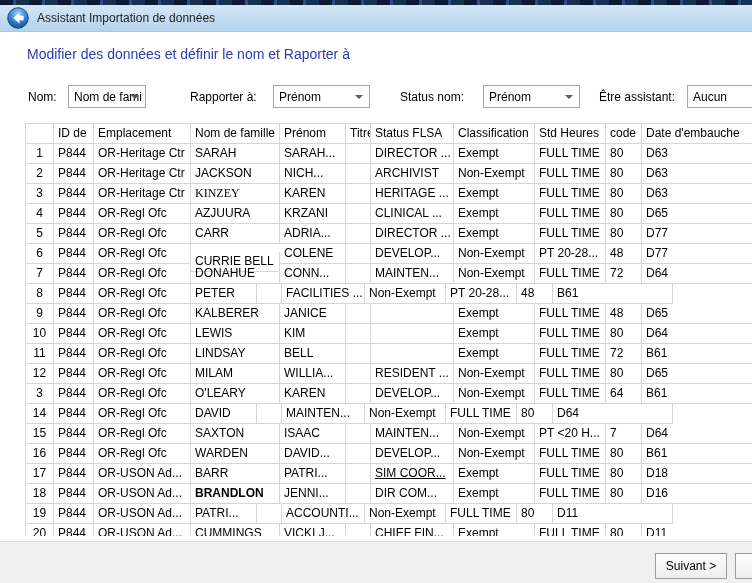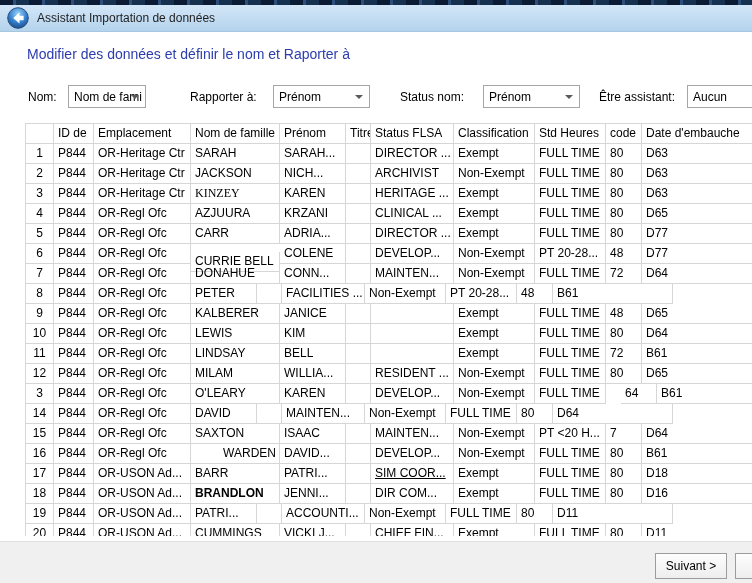--- a/index.html
+++ b/index.html
@@ -300,21 +300,21 @@
     <div class="grid-row">
       <div class="grid-cell rownum" style="width: 28px;">3</div>
       <div class="grid-cell" style="width: 40px;">P844</div>
       <div class="grid-cell" style="width: 97px;">OR-Regl Ofc</div>
       <div class="grid-cell" style="width: 89px;">O'LEARY</div>
       <div class="grid-cell" style="width: 66px;">KAREN</div>
       <div class="grid-cell" style="width: 25px;"></div>
       <div class="grid-cell" style="width: 83px;">DEVELOP...</div>
       <div class="grid-cell" style="width: 81px;">Non-Exempt</div>
       <div class="grid-cell" style="width: 71px;">FULL TIME</div>
-      <div class="grid-cell" style="width: 36px; margin-left: 15px;">64</div>
+      <div class="grid-cell" style="width: 36px;">64</div>
       <div class="grid-cell" style="width: 120px;">B61</div>
     </div>
     <div class="grid-row">
       <div class="grid-cell rownum" style="width: 28px;">14</div>
       <div class="grid-cell" style="width: 40px;">P844</div>
       <div class="grid-cell" style="width: 97px;">OR-Regl Ofc</div>
       <div class="grid-cell" style="width: 66px;">DAVID</div>
       <div class="grid-cell" style="width: 25px;"></div>
       <div class="grid-cell" style="width: 83px;">MAINTEN...</div>
       <div class="grid-cell" style="width: 81px;">Non-Exempt</div>
@@ -332,21 +332,21 @@
       <div class="grid-cell" style="width: 83px;">MAINTEN...</div>
       <div class="grid-cell" style="width: 81px;">Non-Exempt</div>
       <div class="grid-cell" style="width: 71px;">PT &lt;20 H...</div>
       <div class="grid-cell" style="width: 36px;">7</div>
       <div class="grid-cell" style="width: 120px;">D64</div>
     </div>
     <div class="grid-row">
       <div class="grid-cell rownum" style="width: 28px;">16</div>
       <div class="grid-cell" style="width: 40px;">P844</div>
       <div class="grid-cell" style="width: 97px;">OR-Regl Ofc</div>
-      <div class="grid-cell" style="width: 89px; text-align: right;">WARDEN</div>
+      <div class="grid-cell" style="width: 89px;">WARDEN</div>
       <div class="grid-cell" style="width: 66px;">DAVID...</div>
       <div class="grid-cell" style="width: 25px;"></div>
       <div class="grid-cell" style="width: 83px;">DEVELOP...</div>
       <div class="grid-cell" style="width: 81px;">Non-Exempt</div>
       <div class="grid-cell" style="width: 71px;">FULL TIME</div>
       <div class="grid-cell" style="width: 36px;">80</div>
       <div class="grid-cell" style="width: 120px;">B61</div>
     </div>
     <div class="grid-row">
       <div class="grid-cell rownum" style="width: 28px;">17</div>

